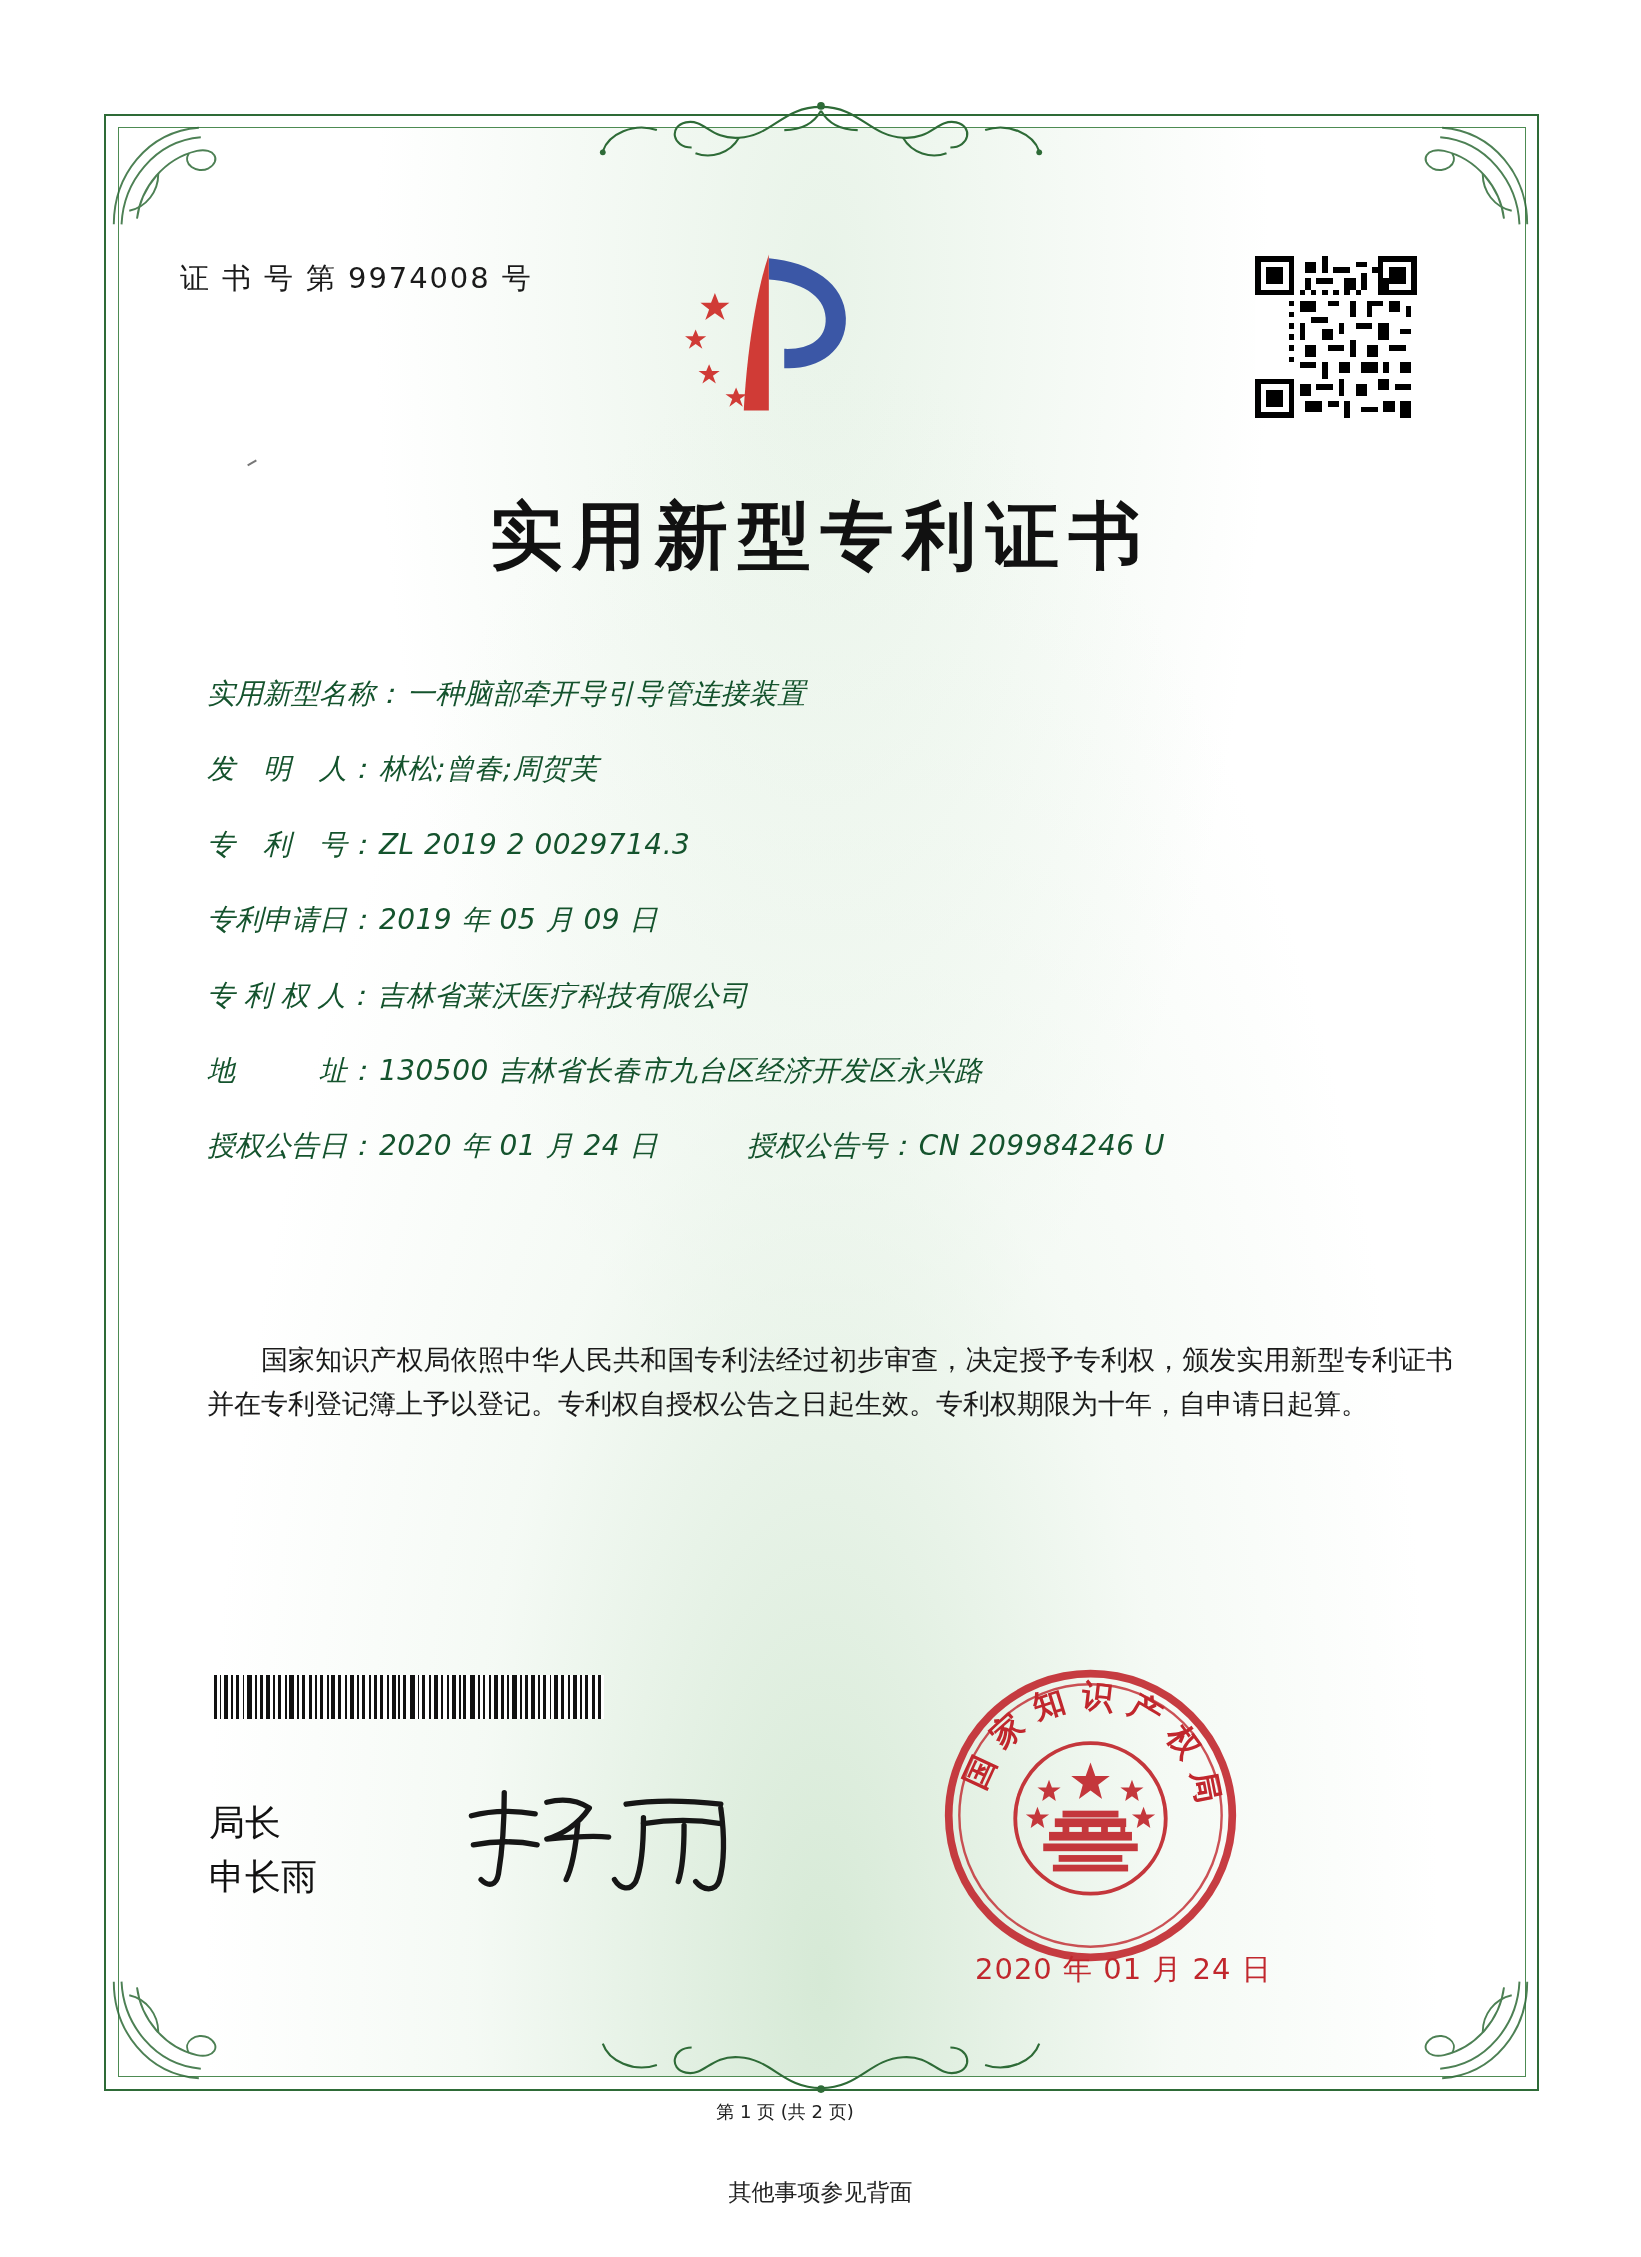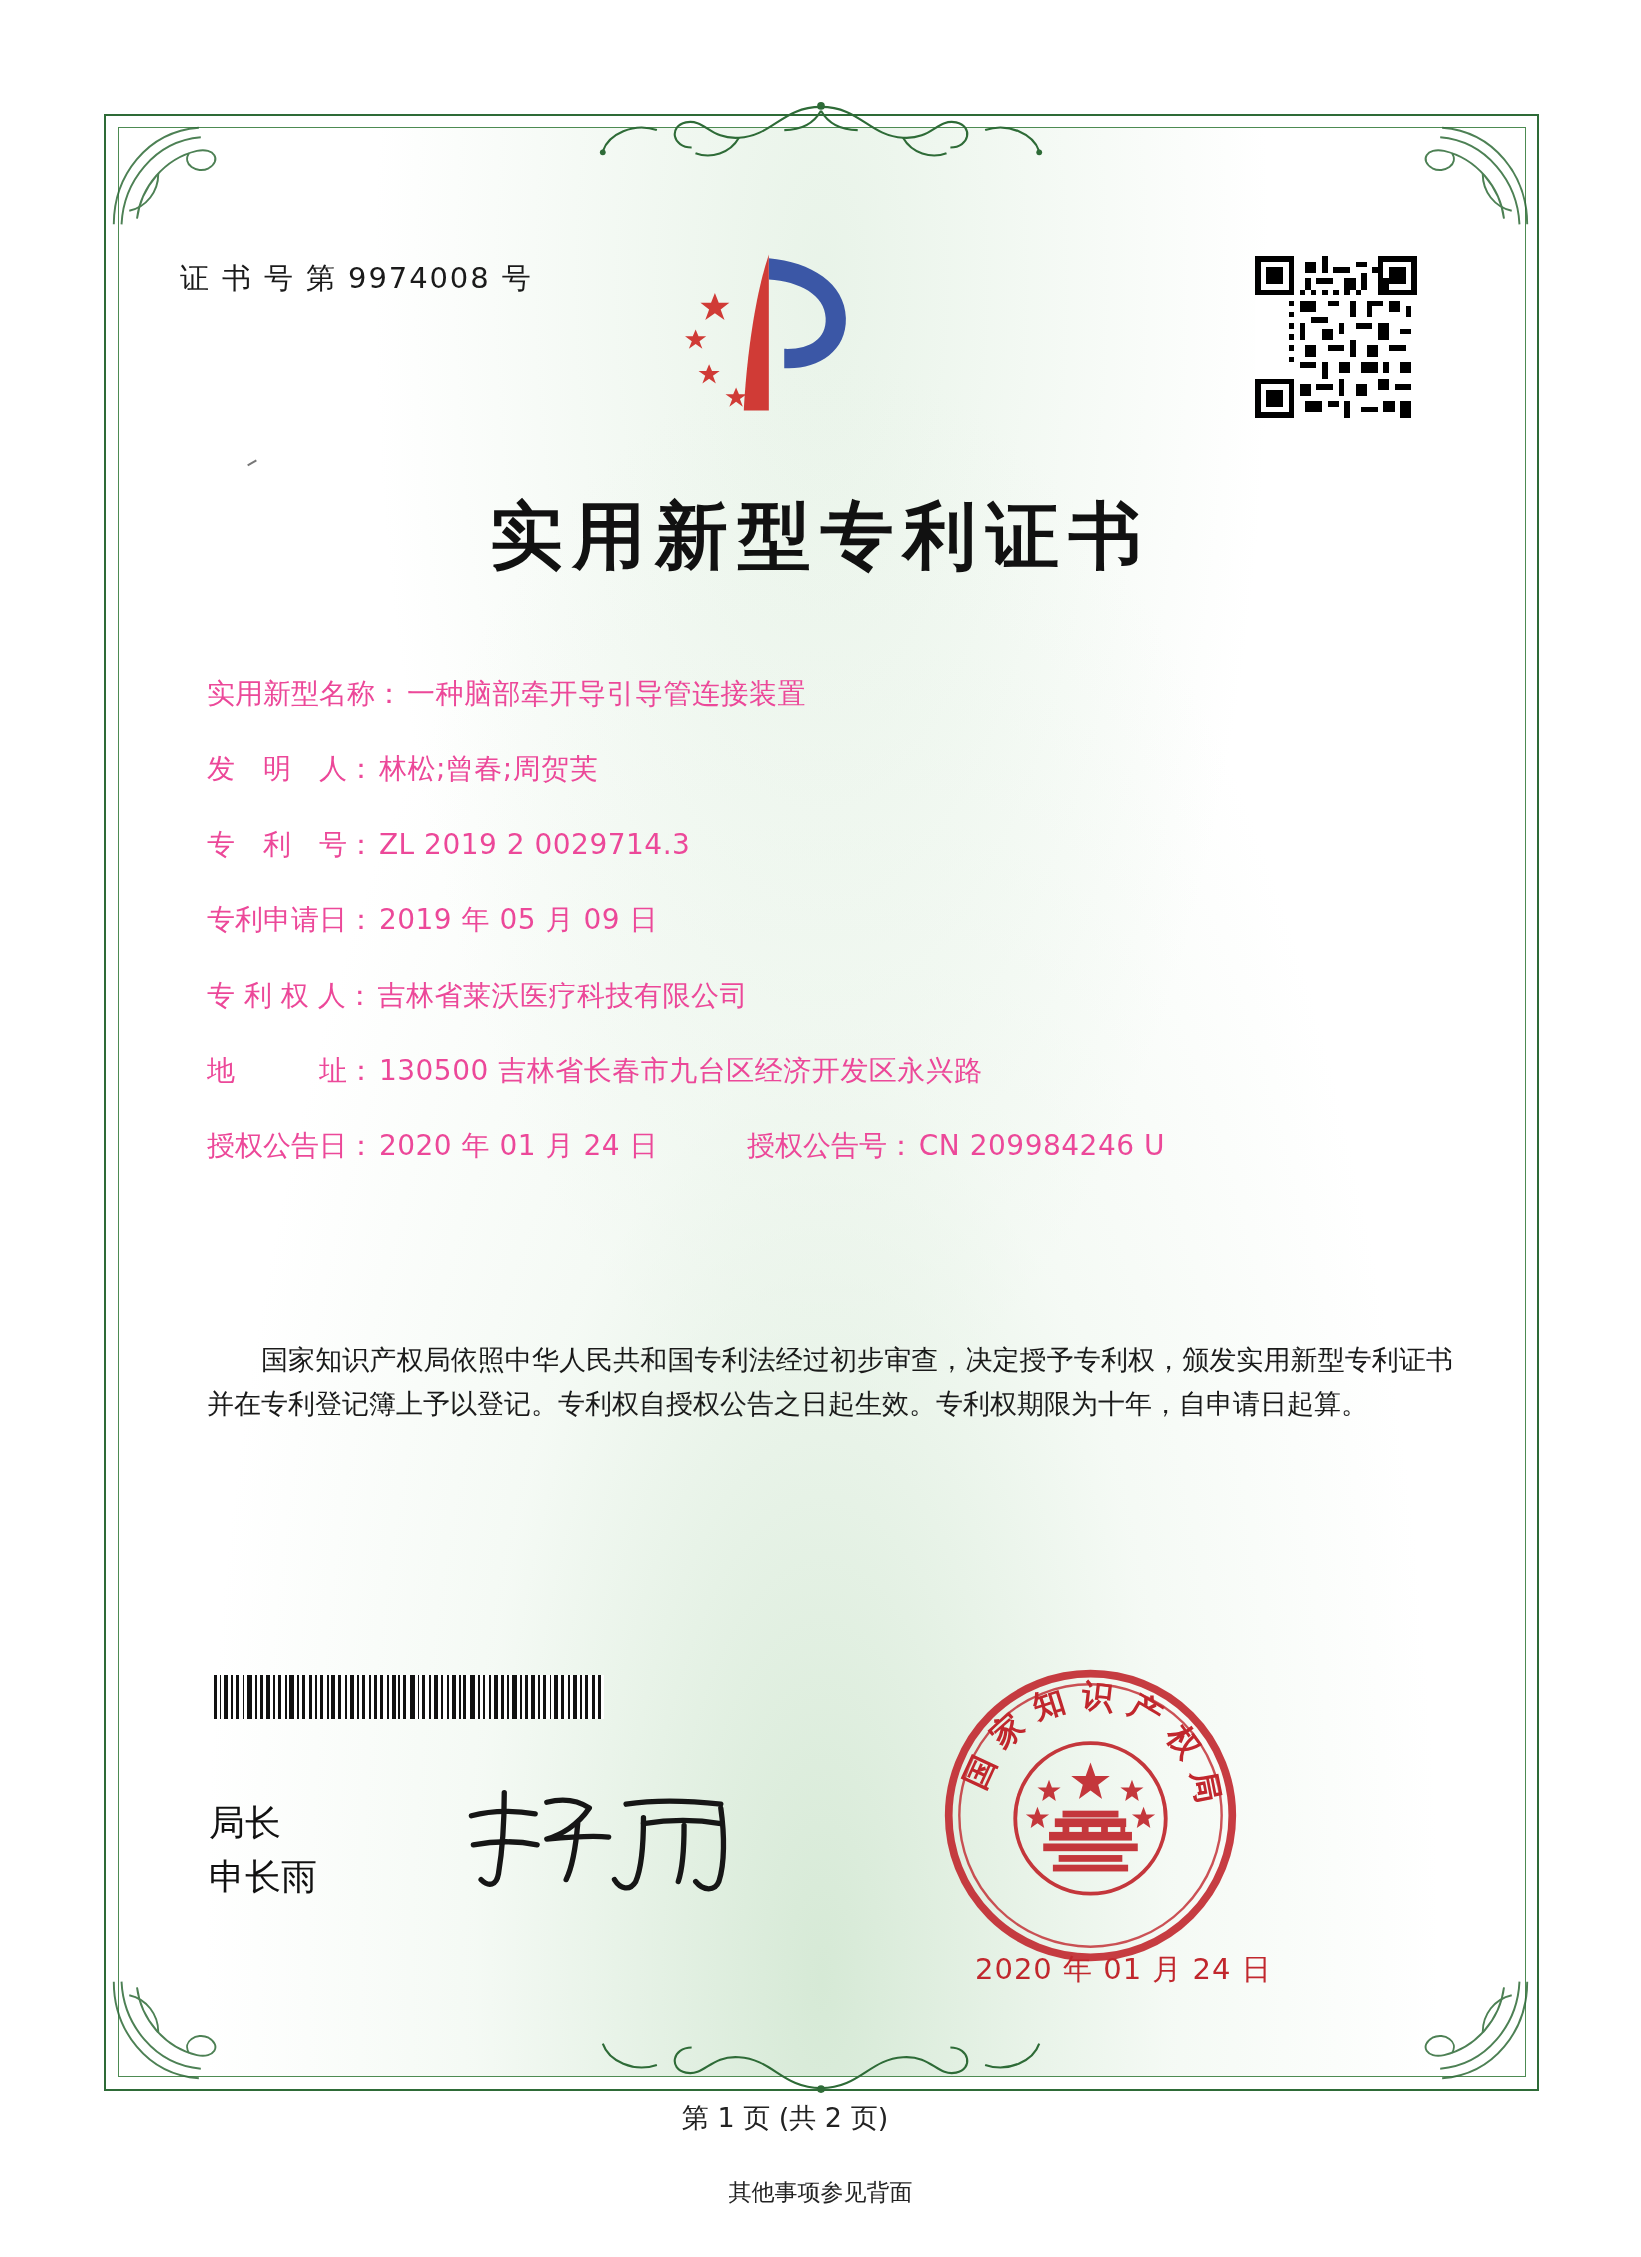--- a/index.html
+++ b/index.html
@@ -127,21 +127,22 @@
     color: #111;
     font-family: "DejaVu Sans", sans-serif;
   }
 
   .fields {
     position: absolute;
     left: 207px;
     top: 676px;
     width: 1217px;
     font-family: "DejaVu Sans", sans-serif;
-    color: #ec4899;
+    color: #14532d;
+    font-style: italic;
   }
   .field-row {
     display: flex;
     align-items: baseline;
     margin-bottom: 39px;
     font-size: 28px;
     line-height: 1.3;
   }
   .field-label {
     white-space: pre;
@@ -220,21 +221,21 @@
     white-space: nowrap;
   }
 
   .page-num {
     position: absolute;
     left: 0;
     top: 2100px;
     width: 1570px;
     text-align: center;
     font-family: "DejaVu Sans", sans-serif;
-    font-size: 27px;
+    font-size: 18px;
     color: #222;
   }
 
   .footer-note {
     position: absolute;
     left: 0;
     top: 2177px;
     width: 1641px;
     text-align: center;
     font-family: "DejaVu Sans", sans-serif;

